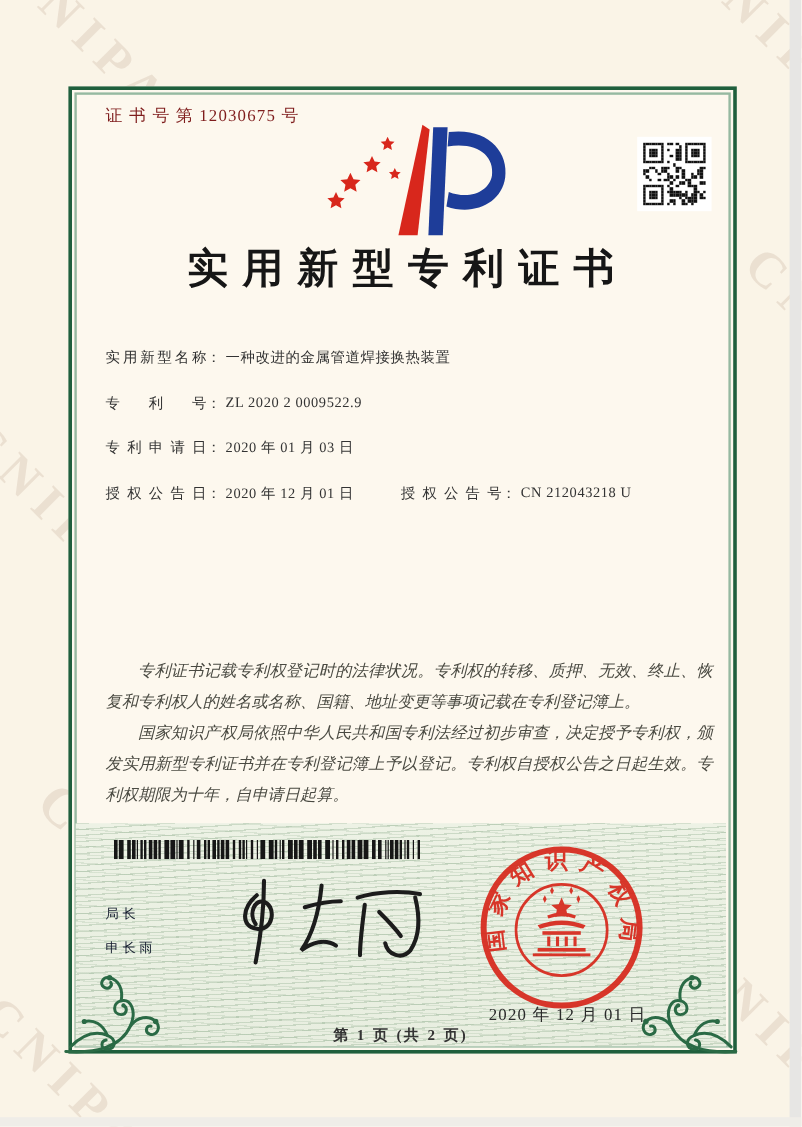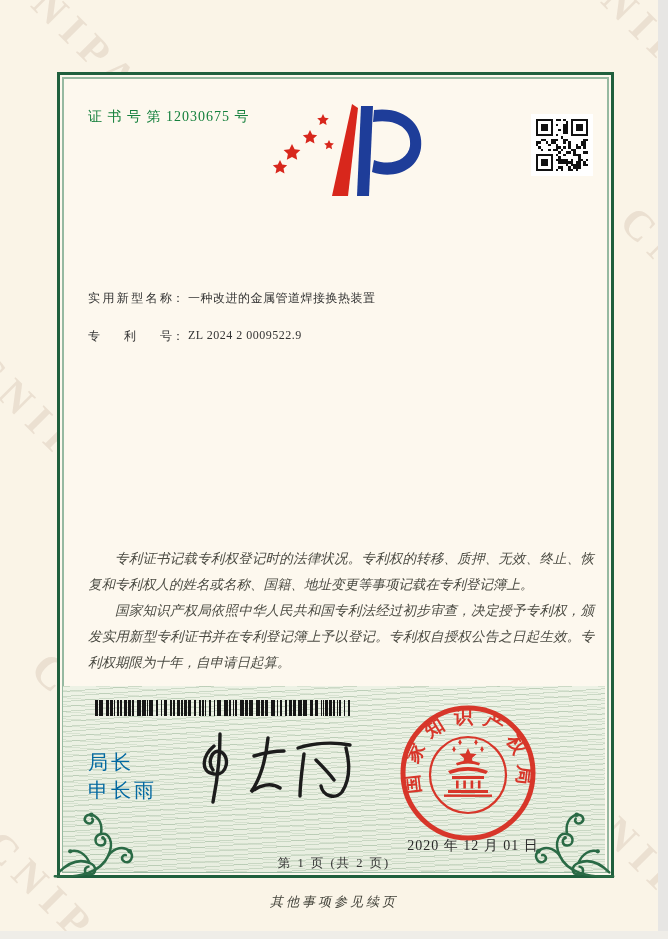--- a/index.html
+++ b/index.html
@@ -24,21 +24,21 @@
   .guilloche{position:absolute;left:63px;top:686px;width:542px;height:186px;
          background:
            repeating-linear-gradient(176deg, rgba(125,160,125,0.30) 0 1px, rgba(0,0,0,0) 1px 5px),
            repeating-linear-gradient(184deg, rgba(125,160,125,0.18) 0 1px, rgba(0,0,0,0) 1px 7px),
            linear-gradient(#edf2e5,#e8eee0);}
   .corner-orn{position:absolute;width:96px;height:96px;}
   .corner-orn.br{left:521px;top:786px;}
   .corner-orn.bl{left:51px;top:786px;transform:scaleX(-1);}
 
   
-  .cert-no{position:absolute;left:88px;top:108px;font-size:14px;color:#15803d;letter-spacing:1px;}
+  .cert-no{position:absolute;left:88px;top:88px;font-size:14px;color:#7f1d1d;letter-spacing:1px;}
   .logo{position:absolute;left:266px;top:100px;width:162px;height:102px;}
   .qr-box{position:absolute;left:531px;top:114px;width:62px;height:62px;background:#fff;
           display:flex;align-items:center;justify-content:center;}
   .qr-grid{width:52px;height:52px;display:grid;grid-template-columns:repeat(21,1fr);
            grid-template-rows:repeat(21,1fr);background:#fff;}
   .qr-grid i{display:block;}
   .qr-grid i.b{background:#111;}
   .title{position:absolute;left:0;top:201px;width:100%;text-align:center;
          font-size:34px;font-weight:bold;color:#161616;letter-spacing:12px;text-indent:12px;}
 
@@ -56,31 +56,31 @@
              color:#4a4a42;font-style:italic;line-height:26px;text-align:justify;}
   .body-text p{margin:0;text-indent:2em;}
 
   
   .barcode{position:absolute;left:95px;top:700px;width:268px;height:16px;white-space:nowrap;
            overflow:hidden;}
   .barcode i{display:inline-block;height:100%;background:#161616;vertical-align:top;}
 
   
   .director{position:absolute;left:88px;top:748px;font-family:"Liberation Sans",sans-serif;
-            font-size:20px;color:#0369a1;letter-spacing:3px;line-height:28px;}
+            font-size:11px;color:#0f172a;letter-spacing:3px;line-height:28px;}
   .signature{position:absolute;left:192px;top:726px;width:176px;height:92px;}
 
   
   .seal{position:absolute;left:398px;top:703px;width:140px;height:140px;opacity:0.93;}
   .seal-date{position:absolute;left:398px;top:837px;width:150px;text-align:center;
              font-size:14px;color:#2a2a2a;letter-spacing:1px;}
 
   
   .page-indicator{position:absolute;left:0;top:855px;width:668px;text-align:center;
-                  font-size:12.5px;color:#333;letter-spacing:2px;}
+                  font-size:12.5px;color:#333;letter-spacing:2px;font-weight:bold;}
   .footer-note{position:absolute;left:0;top:893px;width:668px;text-align:center;
                font-size:13px;color:#44443c;font-style:italic;letter-spacing:3px;}
 </style>
 </head>
 <body>
 
 <div id="page">
 
   <div class="wm" style="left:-14px;top:6px;">CNIPA</div>
   <div class="wm" style="left:556px;top:2px;">CNIPA</div>
@@ -588,27 +588,39 @@
         <i class="b"></i>
         <i></i>
         <i class="b"></i>
         <i></i>
         <i></i>
         <i></i>
         <i></i>
       </div>
   </div>
 
+  <div class="title">实用新型专利证书</div>
 
   <div class="fields">
     <div class="frow">
       <span class="flabel">实用新型名称</span><span class="fcolon">：</span><span class="fvalue">一种改进的金属管道焊接换热装置</span>
     </div>
     <div class="frow">
-      <span class="flabel">专利号</span><span class="fcolon">：</span><span class="fvalue">ZL 2024 2 0009522.9</span>
+      <span class="flabel">专利号</span><span class="fcolon">：</span><span class="fvalue">ZL 2020 2 0009522.9</span>
+    </div>
+    <div class="frow">
+      <span class="flabel">专利申请日</span><span class="fcolon">：</span><span class="fvalue">2020 年 01 月 03 日</span>
+    </div>
+    <div class="frow">
+      <span>
+        <span class="flabel">授权公告日</span><span class="fcolon">：</span><span class="fvalue">2020 年 12 月 01 日</span>
+      </span>
+      <span class="fpair2">
+        <span class="flabel">授权公告号</span><span class="fcolon">：</span><span class="fvalue">CN 212043218 U</span>
+      </span>
     </div>
   </div>
 
   <div class="body-text">
     <p>专利证书记载专利权登记时的法律状况。专利权的转移、质押、无效、终止、恢复和专利权人的姓名或名称、国籍、地址变更等事项记载在专利登记簿上。</p>
     <p>国家知识产权局依照中华人民共和国专利法经过初步审查，决定授予专利权，颁发实用新型专利证书并在专利登记簿上予以登记。专利权自授权公告之日起生效。专利权期限为十年，自申请日起算。</p>
   </div>
 
   <div class="barcode"><i style="width: 3px; margin-right: 1px;"></i><i style="width: 4px; margin-right: 3px;"></i><i style="width: 3px; margin-right: 1px;"></i><i style="width: 3px; margin-right: 1px;"></i><i style="width: 1px; margin-right: 2px;"></i><i style="width: 2px; margin-right: 1px;"></i><i style="width: 2px; margin-right: 2px;"></i><i style="width: 3px; margin-right: 1px;"></i><i style="width: 3px; margin-right: 1px;"></i><i style="width: 2px; margin-right: 3px;"></i><i style="width: 4px; margin-right: 1px;"></i><i style="width: 4px; margin-right: 1px;"></i><i style="width: 1px; margin-right: 1px;"></i><i style="width: 4px; margin-right: 3px;"></i><i style="width: 2px; margin-right: 3px;"></i><i style="width: 1px; margin-right: 2px;"></i><i style="width: 3px; margin-right: 3px;"></i><i style="width: 2px; margin-right: 1px;"></i><i style="width: 2px; margin-right: 2px;"></i><i style="width: 3px; margin-right: 1px;"></i><i style="width: 2px; margin-right: 1px;"></i><i style="width: 3px; margin-right: 1px;"></i><i style="width: 3px; margin-right: 3px;"></i><i style="width: 2px; margin-right: 3px;"></i><i style="width: 2px; margin-right: 1px;"></i><i style="width: 2px; margin-right: 1px;"></i><i style="width: 1px; margin-right: 3px;"></i><i style="width: 2px; margin-right: 3px;"></i><i style="width: 1px; margin-right: 2px;"></i><i style="width: 4px; margin-right: 3px;"></i><i style="width: 4px; margin-right: 1px;"></i><i style="width: 2px; margin-right: 2px;"></i><i style="width: 1px; margin-right: 1px;"></i><i style="width: 2px; margin-right: 3px;"></i><i style="width: 4px; margin-right: 1px;"></i><i style="width: 3px; margin-right: 1px;"></i><i style="width: 4px; margin-right: 3px;"></i><i style="width: 4px; margin-right: 1px;"></i><i style="width: 3px; margin-right: 1px;"></i><i style="width: 3px; margin-right: 3px;"></i><i style="width: 4px; margin-right: 2px;"></i><i style="width: 1px; margin-right: 2px;"></i><i style="width: 2px; margin-right: 3px;"></i><i style="width: 2px; margin-right: 2px;"></i><i style="width: 3px; margin-right: 1px;"></i><i style="width: 3px; margin-right: 2px;"></i><i style="width: 4px; margin-right: 1px;"></i><i style="width: 4px; margin-right: 3px;"></i><i style="width: 3px; margin-right: 2px;"></i><i style="width: 3px; margin-right: 3px;"></i><i style="width: 1px; margin-right: 1px;"></i><i style="width: 1px; margin-right: 1px;"></i><i style="width: 3px; margin-right: 1px;"></i><i style="width: 3px; margin-right: 1px;"></i><i style="width: 2px; margin-right: 2px;"></i><i style="width: 1px; margin-right: 1px;"></i><i style="width: 2px; margin-right: 3px;"></i><i style="width: 1px; margin-right: 3px;"></i><i style="width: 2px; margin-right: 3px;"></i></div>
 
@@ -650,17 +662,16 @@
       <rect x="65.3" y="77.5" width="2.6" height="8"></rect>
       <rect x="72.6" y="77.5" width="2.6" height="8"></rect>
       <rect x="79.9" y="77.5" width="2.6" height="8"></rect>
       <rect x="50" y="87" width="40" height="3"></rect>
       <rect x="46" y="91.5" width="48" height="2.4"></rect>
     </g>
   </svg>
   <div class="seal-date">2020 年 12 月 01 日</div>
 
   <div class="page-indicator">第 1 页 (共 2 页)</div>
-  <div class="footer-note">其他事项参见续页</div>
 
   <div class="edge-right"></div>
   <div class="edge-bottom"></div>
 </div>
 
 </body></html>

